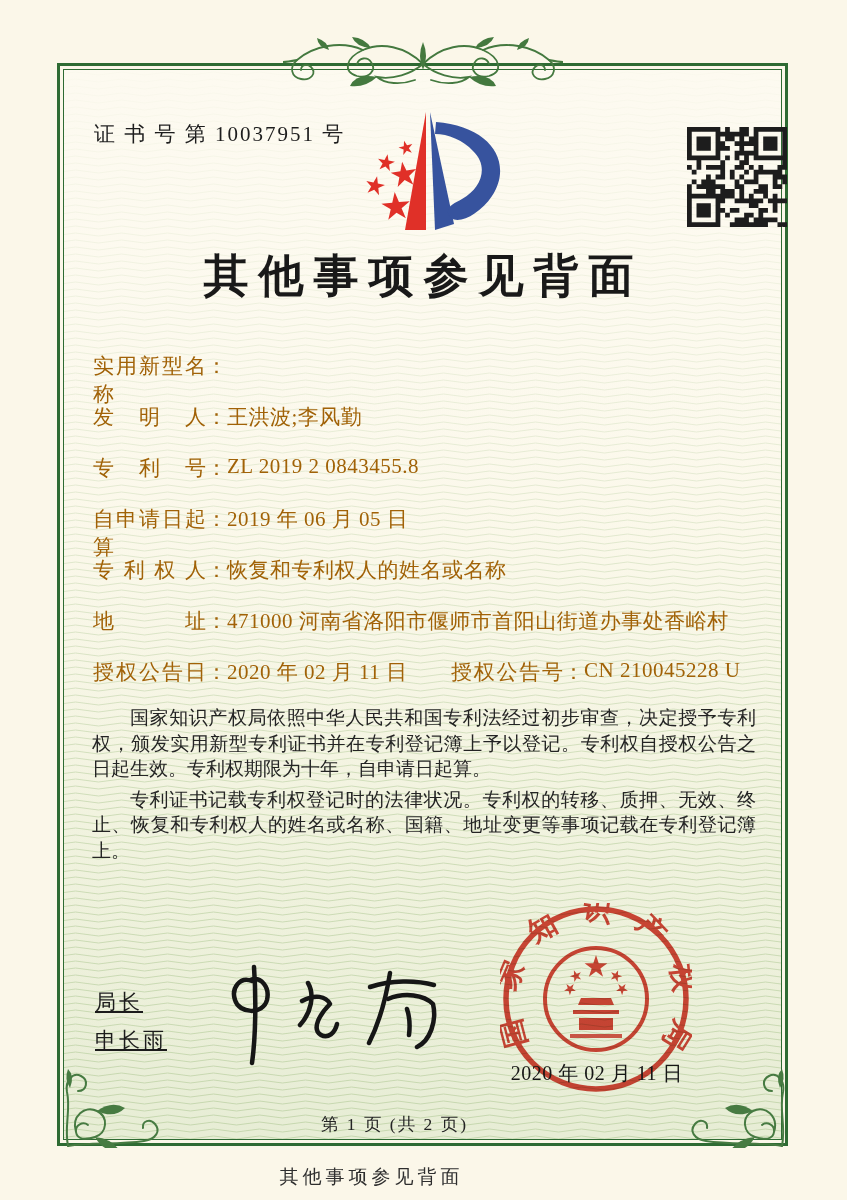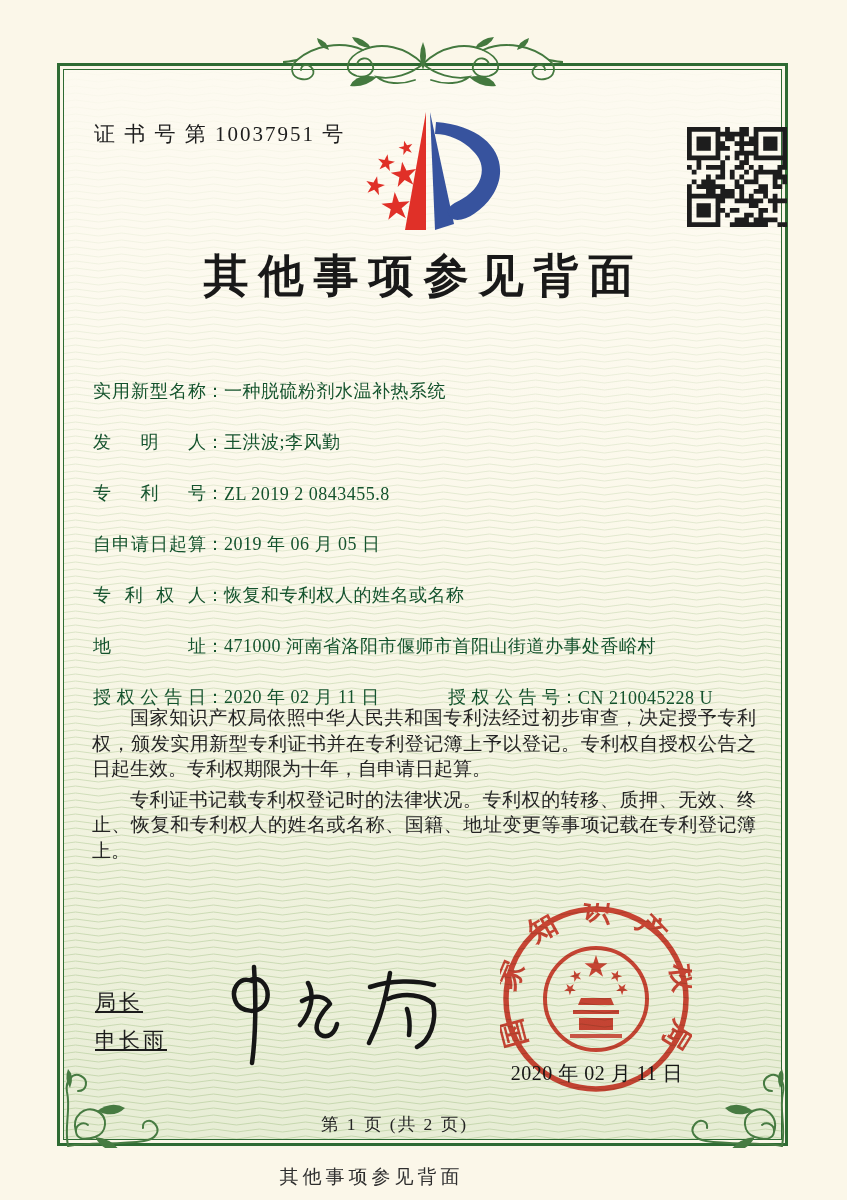--- a/index.html
+++ b/index.html
@@ -14,21 +14,21 @@
   .frame-inner{position:absolute;inset:3px;border:1px solid #2e6b33;overflow:hidden;background:linear-gradient(#fdfaf0 0%,#faf7e6 40%,#f0f2dd 70%,#e7edd5 100%);}
   .waves{position:absolute;inset:0;width:100%;height:100%;}
   
   .content{position:absolute;inset:0;border-radius:29px;}
   .cert-no{position:absolute;left:94px;top:120px;font-size:21px;letter-spacing:2px;color:#1d1d1d;}
   .logo{position:absolute;left:340px;top:106px;width:180px;height:132px;}
   .qr{position:absolute;left:687px;top:127px;width:100px;height:100px;}
   .title{position:absolute;left:0;right:0;top:246px;text-align:center;
     font-size:45px;font-weight:700;letter-spacing:10px;color:#191919;}
   .fields{position:absolute;left:93px;top:352px;width:700px;}
-  .field-row{height:51px;display:flex;align-items:flex-end;font-size:18px;color:#14532d;}
+  .field-row{height:51px;display:flex;align-items:flex-start;font-size:21px;color:#a16207;}
   .flabel{display:inline-block;width:113px;text-align:justify;text-align-last:justify;flex:none;}
   .colon{flex:none;}
   .fvalue{letter-spacing:0.5px;white-space:nowrap;}
   .fvalue.fixedw{width:206px;flex:none;}
   .flabel2{display:inline-block;width:112px;text-align:justify;text-align-last:justify;flex:none;margin-left:18px;}
   .paras{position:absolute;left:92px;top:705px;width:664px;}
   .paras p{margin:0;font-size:19px;line-height:25.5px;text-align:justify;text-indent:38px;color:#242424;}
   .paras p + p{margin-top:5px;}
   .director{position:absolute;left:95px;top:988px;font-size:21px;letter-spacing:3px;color:#1b1b1b;text-decoration:underline;}
   .director div{height:38px;}
@@ -121,21 +121,20 @@
     <svg class="qr" viewBox="0 0 100 100" aria-hidden="true">
         <path d="M0.00,0.00h4.76v4.76h-4.76zM4.76,0.00h4.76v4.76h-4.76zM9.52,0.00h4.76v4.76h-4.76zM14.29,0.00h4.76v4.76h-4.76zM19.05,0.00h4.76v4.76h-4.76zM23.81,0.00h4.76v4.76h-4.76zM28.57,0.00h4.76v4.76h-4.76zM38.10,0.00h4.76v4.76h-4.76zM52.38,0.00h4.76v4.76h-4.76zM57.14,0.00h4.76v4.76h-4.76zM66.67,0.00h4.76v4.76h-4.76zM71.43,0.00h4.76v4.76h-4.76zM76.19,0.00h4.76v4.76h-4.76zM80.95,0.00h4.76v4.76h-4.76zM85.71,0.00h4.76v4.76h-4.76zM90.48,0.00h4.76v4.76h-4.76zM95.24,0.00h4.76v4.76h-4.76zM0.00,4.76h4.76v4.76h-4.76zM28.57,4.76h4.76v4.76h-4.76zM33.33,4.76h4.76v4.76h-4.76zM38.10,4.76h4.76v4.76h-4.76zM42.86,4.76h4.76v4.76h-4.76zM47.62,4.76h4.76v4.76h-4.76zM52.38,4.76h4.76v4.76h-4.76zM57.14,4.76h4.76v4.76h-4.76zM66.67,4.76h4.76v4.76h-4.76zM95.24,4.76h4.76v4.76h-4.76zM0.00,9.52h4.76v4.76h-4.76zM9.52,9.52h4.76v4.76h-4.76zM14.29,9.52h4.76v4.76h-4.76zM19.05,9.52h4.76v4.76h-4.76zM28.57,9.52h4.76v4.76h-4.76zM38.10,9.52h4.76v4.76h-4.76zM42.86,9.52h4.76v4.76h-4.76zM52.38,9.52h4.76v4.76h-4.76zM61.90,9.52h4.76v4.76h-4.76zM66.67,9.52h4.76v4.76h-4.76zM76.19,9.52h4.76v4.76h-4.76zM80.95,9.52h4.76v4.76h-4.76zM85.71,9.52h4.76v4.76h-4.76zM95.24,9.52h4.76v4.76h-4.76zM0.00,14.29h4.76v4.76h-4.76zM9.52,14.29h4.76v4.76h-4.76zM14.29,14.29h4.76v4.76h-4.76zM19.05,14.29h4.76v4.76h-4.76zM28.57,14.29h4.76v4.76h-4.76zM33.33,14.29h4.76v4.76h-4.76zM47.62,14.29h4.76v4.76h-4.76zM52.38,14.29h4.76v4.76h-4.76zM57.14,14.29h4.76v4.76h-4.76zM61.90,14.29h4.76v4.76h-4.76zM66.67,14.29h4.76v4.76h-4.76zM76.19,14.29h4.76v4.76h-4.76zM80.95,14.29h4.76v4.76h-4.76zM85.71,14.29h4.76v4.76h-4.76zM95.24,14.29h4.76v4.76h-4.76zM0.00,19.05h4.76v4.76h-4.76zM9.52,19.05h4.76v4.76h-4.76zM14.29,19.05h4.76v4.76h-4.76zM19.05,19.05h4.76v4.76h-4.76zM28.57,19.05h4.76v4.76h-4.76zM33.33,19.05h4.76v4.76h-4.76zM38.10,19.05h4.76v4.76h-4.76zM52.38,19.05h4.76v4.76h-4.76zM66.67,19.05h4.76v4.76h-4.76zM76.19,19.05h4.76v4.76h-4.76zM80.95,19.05h4.76v4.76h-4.76zM85.71,19.05h4.76v4.76h-4.76zM95.24,19.05h4.76v4.76h-4.76zM0.00,23.81h4.76v4.76h-4.76zM28.57,23.81h4.76v4.76h-4.76zM47.62,23.81h4.76v4.76h-4.76zM52.38,23.81h4.76v4.76h-4.76zM57.14,23.81h4.76v4.76h-4.76zM61.90,23.81h4.76v4.76h-4.76zM66.67,23.81h4.76v4.76h-4.76zM95.24,23.81h4.76v4.76h-4.76zM0.00,28.57h4.76v4.76h-4.76zM4.76,28.57h4.76v4.76h-4.76zM9.52,28.57h4.76v4.76h-4.76zM14.29,28.57h4.76v4.76h-4.76zM19.05,28.57h4.76v4.76h-4.76zM23.81,28.57h4.76v4.76h-4.76zM28.57,28.57h4.76v4.76h-4.76zM38.10,28.57h4.76v4.76h-4.76zM47.62,28.57h4.76v4.76h-4.76zM57.14,28.57h4.76v4.76h-4.76zM66.67,28.57h4.76v4.76h-4.76zM71.43,28.57h4.76v4.76h-4.76zM76.19,28.57h4.76v4.76h-4.76zM80.95,28.57h4.76v4.76h-4.76zM85.71,28.57h4.76v4.76h-4.76zM90.48,28.57h4.76v4.76h-4.76zM95.24,28.57h4.76v4.76h-4.76zM9.52,33.33h4.76v4.76h-4.76zM33.33,33.33h4.76v4.76h-4.76zM52.38,33.33h4.76v4.76h-4.76zM57.14,33.33h4.76v4.76h-4.76zM95.24,33.33h4.76v4.76h-4.76zM0.00,38.10h4.76v4.76h-4.76zM9.52,38.10h4.76v4.76h-4.76zM19.05,38.10h4.76v4.76h-4.76zM23.81,38.10h4.76v4.76h-4.76zM28.57,38.10h4.76v4.76h-4.76zM33.33,38.10h4.76v4.76h-4.76zM47.62,38.10h4.76v4.76h-4.76zM52.38,38.10h4.76v4.76h-4.76zM61.90,38.10h4.76v4.76h-4.76zM71.43,38.10h4.76v4.76h-4.76zM90.48,38.10h4.76v4.76h-4.76zM95.24,38.10h4.76v4.76h-4.76zM4.76,42.86h4.76v4.76h-4.76zM33.33,42.86h4.76v4.76h-4.76zM42.86,42.86h4.76v4.76h-4.76zM57.14,42.86h4.76v4.76h-4.76zM66.67,42.86h4.76v4.76h-4.76zM71.43,42.86h4.76v4.76h-4.76zM76.19,42.86h4.76v4.76h-4.76zM80.95,42.86h4.76v4.76h-4.76zM85.71,42.86h4.76v4.76h-4.76zM90.48,42.86h4.76v4.76h-4.76zM19.05,47.62h4.76v4.76h-4.76zM28.57,47.62h4.76v4.76h-4.76zM33.33,47.62h4.76v4.76h-4.76zM42.86,47.62h4.76v4.76h-4.76zM52.38,47.62h4.76v4.76h-4.76zM66.67,47.62h4.76v4.76h-4.76zM85.71,47.62h4.76v4.76h-4.76zM90.48,47.62h4.76v4.76h-4.76zM95.24,47.62h4.76v4.76h-4.76zM4.76,52.38h4.76v4.76h-4.76zM14.29,52.38h4.76v4.76h-4.76zM19.05,52.38h4.76v4.76h-4.76zM23.81,52.38h4.76v4.76h-4.76zM47.62,52.38h4.76v4.76h-4.76zM57.14,52.38h4.76v4.76h-4.76zM61.90,52.38h4.76v4.76h-4.76zM66.67,52.38h4.76v4.76h-4.76zM85.71,52.38h4.76v4.76h-4.76zM95.24,52.38h4.76v4.76h-4.76zM0.00,57.14h4.76v4.76h-4.76zM9.52,57.14h4.76v4.76h-4.76zM14.29,57.14h4.76v4.76h-4.76zM19.05,57.14h4.76v4.76h-4.76zM23.81,57.14h4.76v4.76h-4.76zM28.57,57.14h4.76v4.76h-4.76zM33.33,57.14h4.76v4.76h-4.76zM47.62,57.14h4.76v4.76h-4.76zM52.38,57.14h4.76v4.76h-4.76zM71.43,57.14h4.76v4.76h-4.76zM76.19,57.14h4.76v4.76h-4.76zM85.71,57.14h4.76v4.76h-4.76zM90.48,57.14h4.76v4.76h-4.76zM0.00,61.90h4.76v4.76h-4.76zM19.05,61.90h4.76v4.76h-4.76zM23.81,61.90h4.76v4.76h-4.76zM33.33,61.90h4.76v4.76h-4.76zM38.10,61.90h4.76v4.76h-4.76zM42.86,61.90h4.76v4.76h-4.76zM52.38,61.90h4.76v4.76h-4.76zM66.67,61.90h4.76v4.76h-4.76zM71.43,61.90h4.76v4.76h-4.76zM76.19,61.90h4.76v4.76h-4.76zM0.00,66.67h4.76v4.76h-4.76zM4.76,66.67h4.76v4.76h-4.76zM9.52,66.67h4.76v4.76h-4.76zM14.29,66.67h4.76v4.76h-4.76zM19.05,66.67h4.76v4.76h-4.76zM23.81,66.67h4.76v4.76h-4.76zM28.57,66.67h4.76v4.76h-4.76zM33.33,66.67h4.76v4.76h-4.76zM38.10,66.67h4.76v4.76h-4.76zM42.86,66.67h4.76v4.76h-4.76zM52.38,66.67h4.76v4.76h-4.76zM61.90,66.67h4.76v4.76h-4.76zM76.19,66.67h4.76v4.76h-4.76zM85.71,66.67h4.76v4.76h-4.76zM0.00,71.43h4.76v4.76h-4.76zM28.57,71.43h4.76v4.76h-4.76zM33.33,71.43h4.76v4.76h-4.76zM47.62,71.43h4.76v4.76h-4.76zM52.38,71.43h4.76v4.76h-4.76zM57.14,71.43h4.76v4.76h-4.76zM61.90,71.43h4.76v4.76h-4.76zM66.67,71.43h4.76v4.76h-4.76zM71.43,71.43h4.76v4.76h-4.76zM80.95,71.43h4.76v4.76h-4.76zM85.71,71.43h4.76v4.76h-4.76zM90.48,71.43h4.76v4.76h-4.76zM95.24,71.43h4.76v4.76h-4.76zM0.00,76.19h4.76v4.76h-4.76zM9.52,76.19h4.76v4.76h-4.76zM14.29,76.19h4.76v4.76h-4.76zM19.05,76.19h4.76v4.76h-4.76zM28.57,76.19h4.76v4.76h-4.76zM61.90,76.19h4.76v4.76h-4.76zM66.67,76.19h4.76v4.76h-4.76zM85.71,76.19h4.76v4.76h-4.76zM0.00,80.95h4.76v4.76h-4.76zM9.52,80.95h4.76v4.76h-4.76zM14.29,80.95h4.76v4.76h-4.76zM19.05,80.95h4.76v4.76h-4.76zM28.57,80.95h4.76v4.76h-4.76zM33.33,80.95h4.76v4.76h-4.76zM42.86,80.95h4.76v4.76h-4.76zM47.62,80.95h4.76v4.76h-4.76zM71.43,80.95h4.76v4.76h-4.76zM76.19,80.95h4.76v4.76h-4.76zM85.71,80.95h4.76v4.76h-4.76zM0.00,85.71h4.76v4.76h-4.76zM9.52,85.71h4.76v4.76h-4.76zM14.29,85.71h4.76v4.76h-4.76zM19.05,85.71h4.76v4.76h-4.76zM28.57,85.71h4.76v4.76h-4.76zM38.10,85.71h4.76v4.76h-4.76zM57.14,85.71h4.76v4.76h-4.76zM61.90,85.71h4.76v4.76h-4.76zM71.43,85.71h4.76v4.76h-4.76zM0.00,90.48h4.76v4.76h-4.76zM28.57,90.48h4.76v4.76h-4.76zM47.62,90.48h4.76v4.76h-4.76zM52.38,90.48h4.76v4.76h-4.76zM57.14,90.48h4.76v4.76h-4.76zM66.67,90.48h4.76v4.76h-4.76zM71.43,90.48h4.76v4.76h-4.76zM76.19,90.48h4.76v4.76h-4.76zM80.95,90.48h4.76v4.76h-4.76zM85.71,90.48h4.76v4.76h-4.76zM0.00,95.24h4.76v4.76h-4.76zM4.76,95.24h4.76v4.76h-4.76zM9.52,95.24h4.76v4.76h-4.76zM14.29,95.24h4.76v4.76h-4.76zM19.05,95.24h4.76v4.76h-4.76zM23.81,95.24h4.76v4.76h-4.76zM28.57,95.24h4.76v4.76h-4.76zM42.86,95.24h4.76v4.76h-4.76zM47.62,95.24h4.76v4.76h-4.76zM52.38,95.24h4.76v4.76h-4.76zM57.14,95.24h4.76v4.76h-4.76zM61.90,95.24h4.76v4.76h-4.76zM66.67,95.24h4.76v4.76h-4.76zM71.43,95.24h4.76v4.76h-4.76zM76.19,95.24h4.76v4.76h-4.76zM90.48,95.24h4.76v4.76h-4.76zM95.24,95.24h4.76v4.76h-4.76z" fill="#1d1d1d"></path>
       </svg>
 
     <div class="title">其他事项参见背面</div>
 
     <div class="fields">
       <div class="field-row">
         <span class="flabel">实用新型名称</span>
           <span class="colon">：</span>
-        <span class="fvalue">一种脱硫粉剂水温补热系统</span>
       </div>
       <div class="field-row">
         <span class="flabel">发明人</span>
           <span class="colon">：</span>
         <span class="fvalue">王洪波;李风勤</span>
       </div>
       <div class="field-row">
         <span class="flabel">专利号</span>
           <span class="colon">：</span>
         <span class="fvalue">ZL 2019 2 0843455.8</span>

